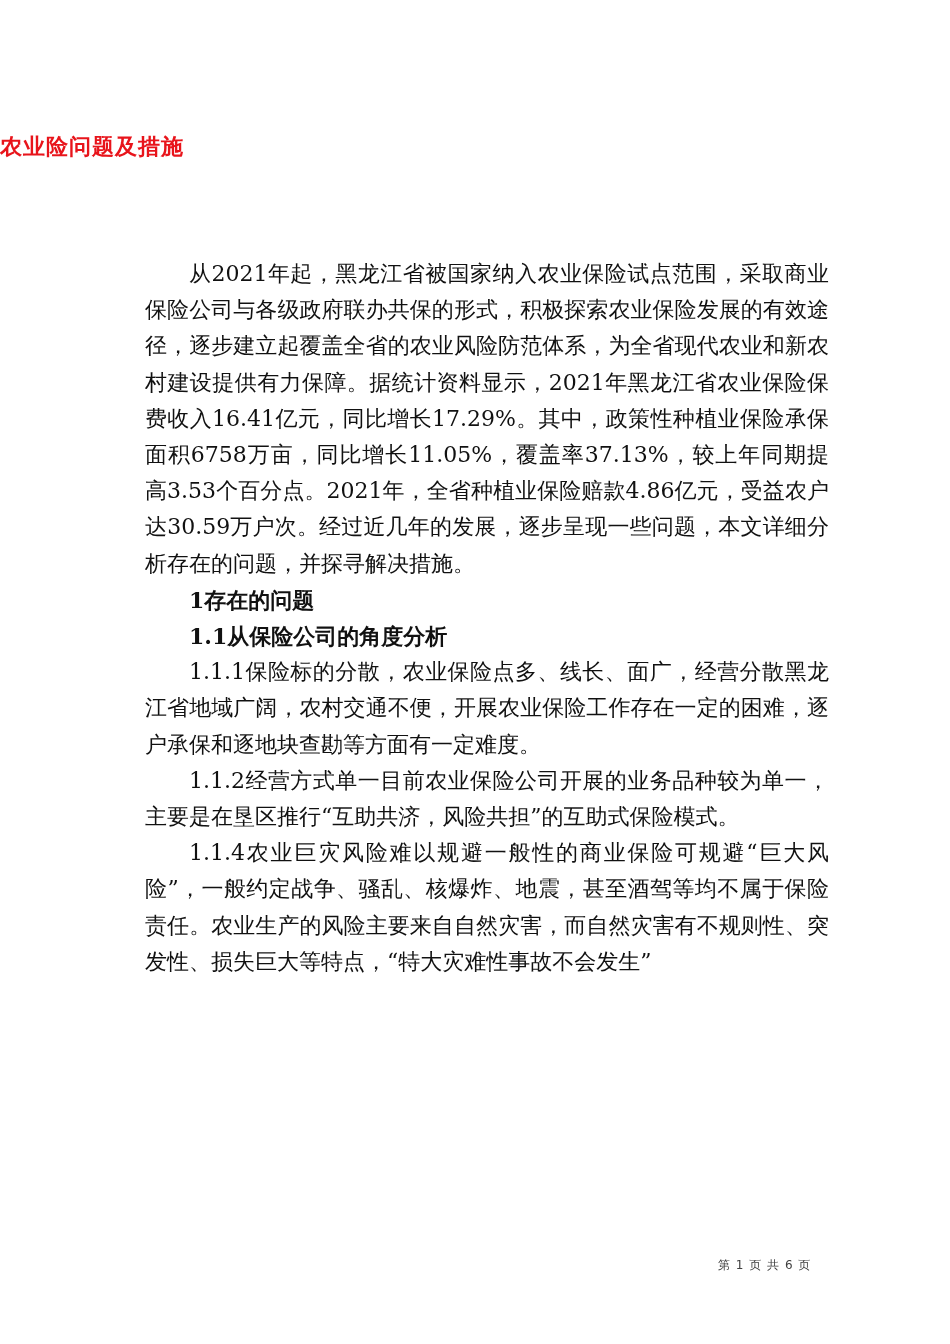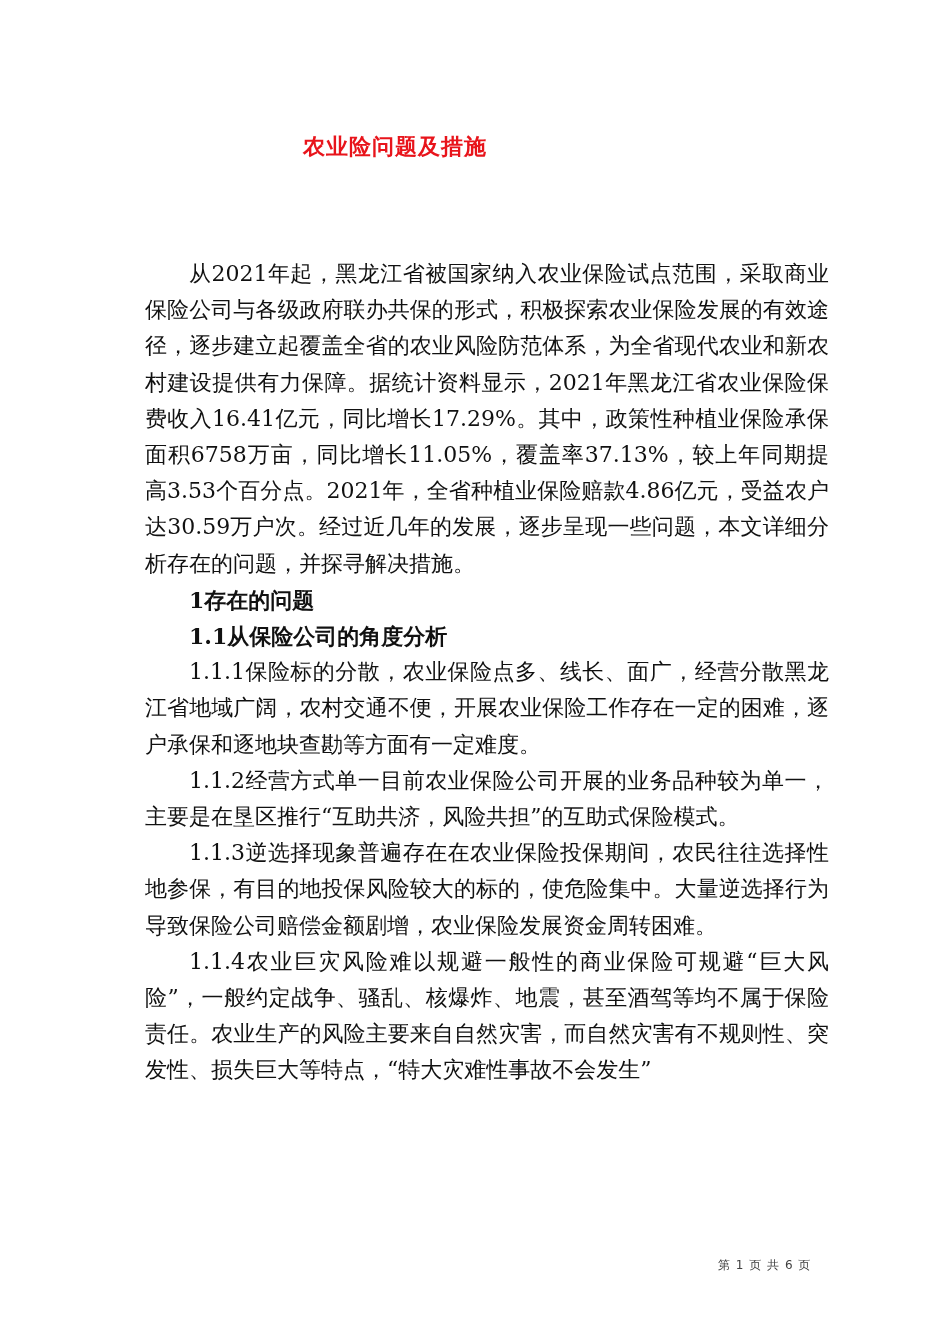--- a/index.html
+++ b/index.html
@@ -20,21 +20,20 @@
       left: 0; top: 0;
       width: 950px;
       height: 1344px;
       background: #fff;
     }
     .title {
       position: absolute;
       top: 132px;
       left: 0;
       width: 790px;
-      text-align: center;
       font-size: 22px;
       font-weight: bold;
       color: #e8141b;
       letter-spacing: 1px;
     }
     .body {
       position: absolute;
       left: 145px;
       top: 240px;
       width: 684px;
@@ -67,18 +66,17 @@
 
 <div class="page">
   <div class="title">农业险问题及措施</div>
 
   <div class="body">
     <p>从2021年起，黑龙江省被国家纳入农业保险试点范围，采取商业保险公司与各级政府联办共保的形式，积极探索农业保险发展的有效途径，逐步建立起覆盖全省的农业风险防范体系，为全省现代农业和新农村建设提供有力保障。据统计资料显示，2021年黑龙江省农业保险保费收入16.41亿元，同比增长17.29%。其中，政策性种植业保险承保面积6758万亩，同比增长11.05%，覆盖率37.13%，较上年同期提高3.53个百分点。2021年，全省种植业保险赔款4.86亿元，受益农户达30.59万户次。经过近几年的发展，逐步呈现一些问题，本文详细分析存在的问题，并探寻解决措施。</p>
     <p class="heading">1存在的问题</p>
     <p class="heading">1.1从保险公司的角度分析</p>
     <p>1.1.1保险标的分散，农业保险点多、线长、面广，经营分散黑龙江省地域广阔，农村交通不便，开展农业保险工作存在一定的困难，逐户承保和逐地块查勘等方面有一定难度。</p>
     <p>1.1.2经营方式单一目前农业保险公司开展的业务品种较为单一，主要是在垦区推行“互助共济，风险共担”的互助式保险模式。</p>
-    <p>1.1.3逆选择现象普遍存在在农业保险投保期间，农民往往选择性地参保，有目的地投保风险较大的标的，使危险集中。大量逆选择行为导致保险公司赔偿金额剧增，农业保险发展资金周转困难。</p>
     <p>1.1.4农业巨灾风险难以规避一般性的商业保险可规避“巨大风险”，一般约定战争、骚乱、核爆炸、地震，甚至酒驾等均不属于保险责任。农业生产的风险主要来自自然灾害，而自然灾害有不规则性、突发性、损失巨大等特点，“特大灾难性事故不会发生”</p>
   </div>
 
   <div class="footer">第 1 页 共 6 页</div>
 </div>
 
 </body></html>

